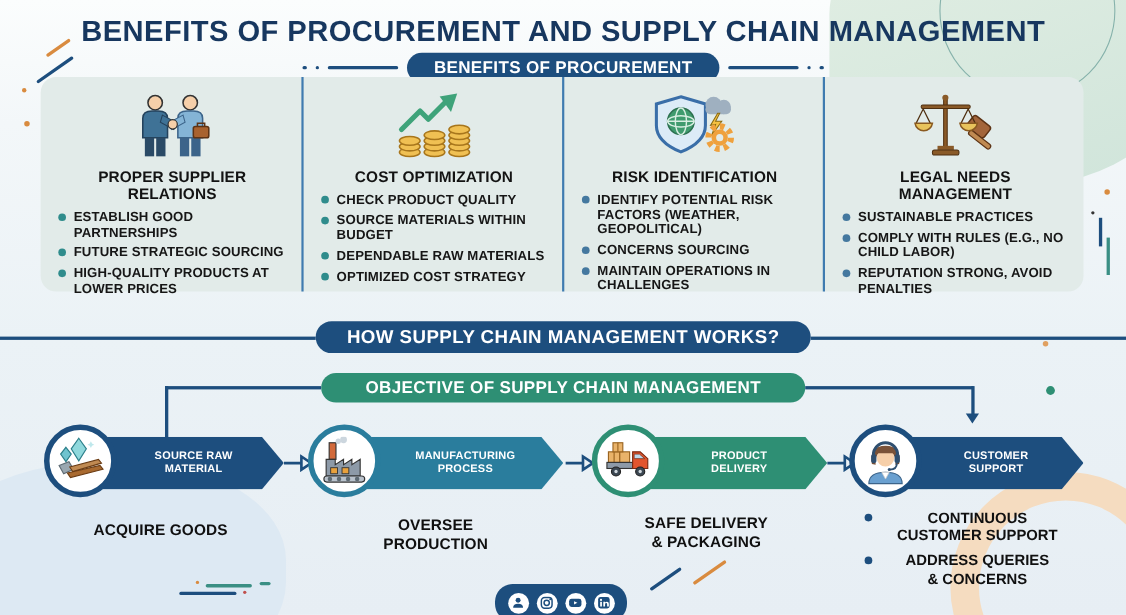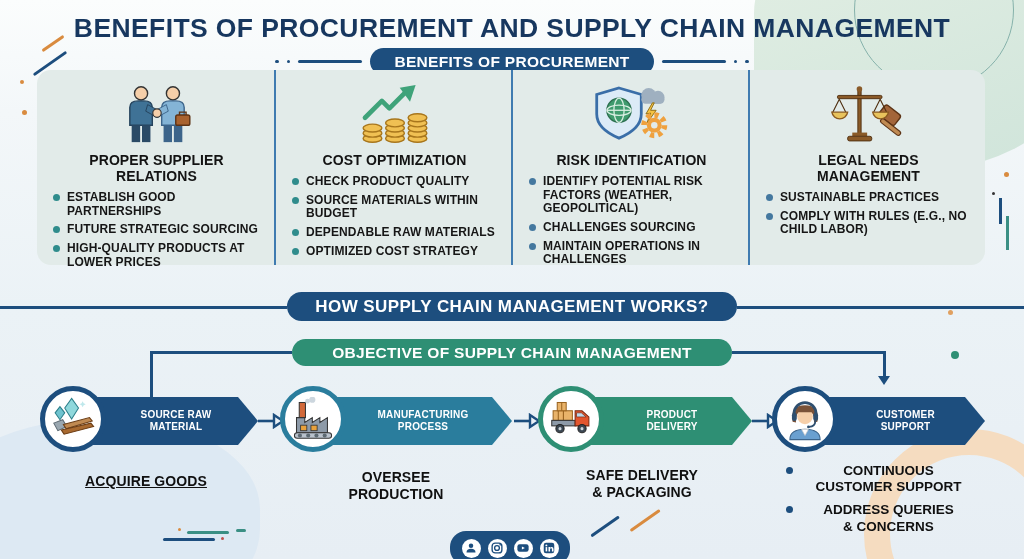--- a/index.html
+++ b/index.html
@@ -203,21 +203,21 @@
         </svg>
       </div>
       <h2>RISK IDENTIFICATION</h2>
       <ul>
         <li>
             <i class="b-dot steel"></i>
             <span>IDENTIFY POTENTIAL RISK FACTORS (WEATHER, GEOPOLITICAL)</span>
           </li>
         <li>
             <i class="b-dot steel"></i>
-            <span>CHALLENGES SOURCING</span>
+            <span>CONCERNS SOURCING</span>
           </li>
         <li>
             <i class="b-dot steel"></i>
             <span>MAINTAIN OPERATIONS IN CHALLENGES</span>
           </li>
       </ul>
     </div>
 
     <div class="col">
       <div class="icon-wrap">
@@ -238,20 +238,24 @@
       </div>
       <h2>LEGAL NEEDS MANAGEMENT</h2>
       <ul>
         <li>
             <i class="b-dot steel"></i>
             <span>SUSTAINABLE PRACTICES</span>
           </li>
         <li>
             <i class="b-dot steel"></i>
             <span>COMPLY WITH RULES (E.G., NO CHILD LABOR)</span>
+          </li>
+        <li>
+            <i class="b-dot steel"></i>
+            <span>REPUTATION STRONG, AVOID PENALTIES</span>
           </li>
       </ul>
     </div>
   </div>
 
   <div class="how-line" style="left:0;width:287px;"></div>
   <div class="how-line" style="left:737px;width:287px;"></div>
   <div class="pill navy p-how">HOW SUPPLY CHAIN MANAGEMENT WORKS?</div>
 
   <div class="conn" style="left:150px;top:351px;width:142px;height:2.5px;"></div>
@@ -333,21 +337,21 @@
       <path d="M16 24 a16 16 0 0 1 32 0" fill="none" stroke="#2f4f6f" stroke-width="4"></path>
       <rect x="13" y="23" width="7" height="12" rx="3.5" fill="#2f4f6f"></rect>
       <rect x="44" y="23" width="7" height="12" rx="3.5" fill="#2f4f6f"></rect>
       <path d="M47 35 q0 8-9 8.5" fill="none" stroke="#2f4f6f" stroke-width="2.5"></path>
       <circle cx="37" cy="43.5" r="2" fill="#2f4f6f"></circle>
       <path d="M10 62 q0-15 22-15 q22 0 22 15 z" fill="#6aa0d0" stroke="#3c648a" stroke-width="1.5"></path>
       <polygon points="27,47 37,47 32,56" fill="#ffffff" stroke="#cccccc" stroke-width="1"></polygon>
     </svg>
   </div>
 
-  <div class="flow-caption" style="left:60px;top:473px;width:172px;text-decoration:underline;">ACQUIRE GOODS</div>
+  <div class="flow-caption" style="left:60px;top:473px;width:172px;">ACQUIRE GOODS</div>
   <div class="flow-caption" style="left:330px;top:469px;width:132px;">OVERSEE
 PRODUCTION</div>
   <div class="flow-caption" style="left:573px;top:467px;width:138px;">SAFE DELIVERY
 &amp; PACKAGING</div>
   <ul class="support-points">
     <li>
         <i class="b-dot"></i>
         <span>CONTINUOUS
 CUSTOMER SUPPORT</span>
       </li>

